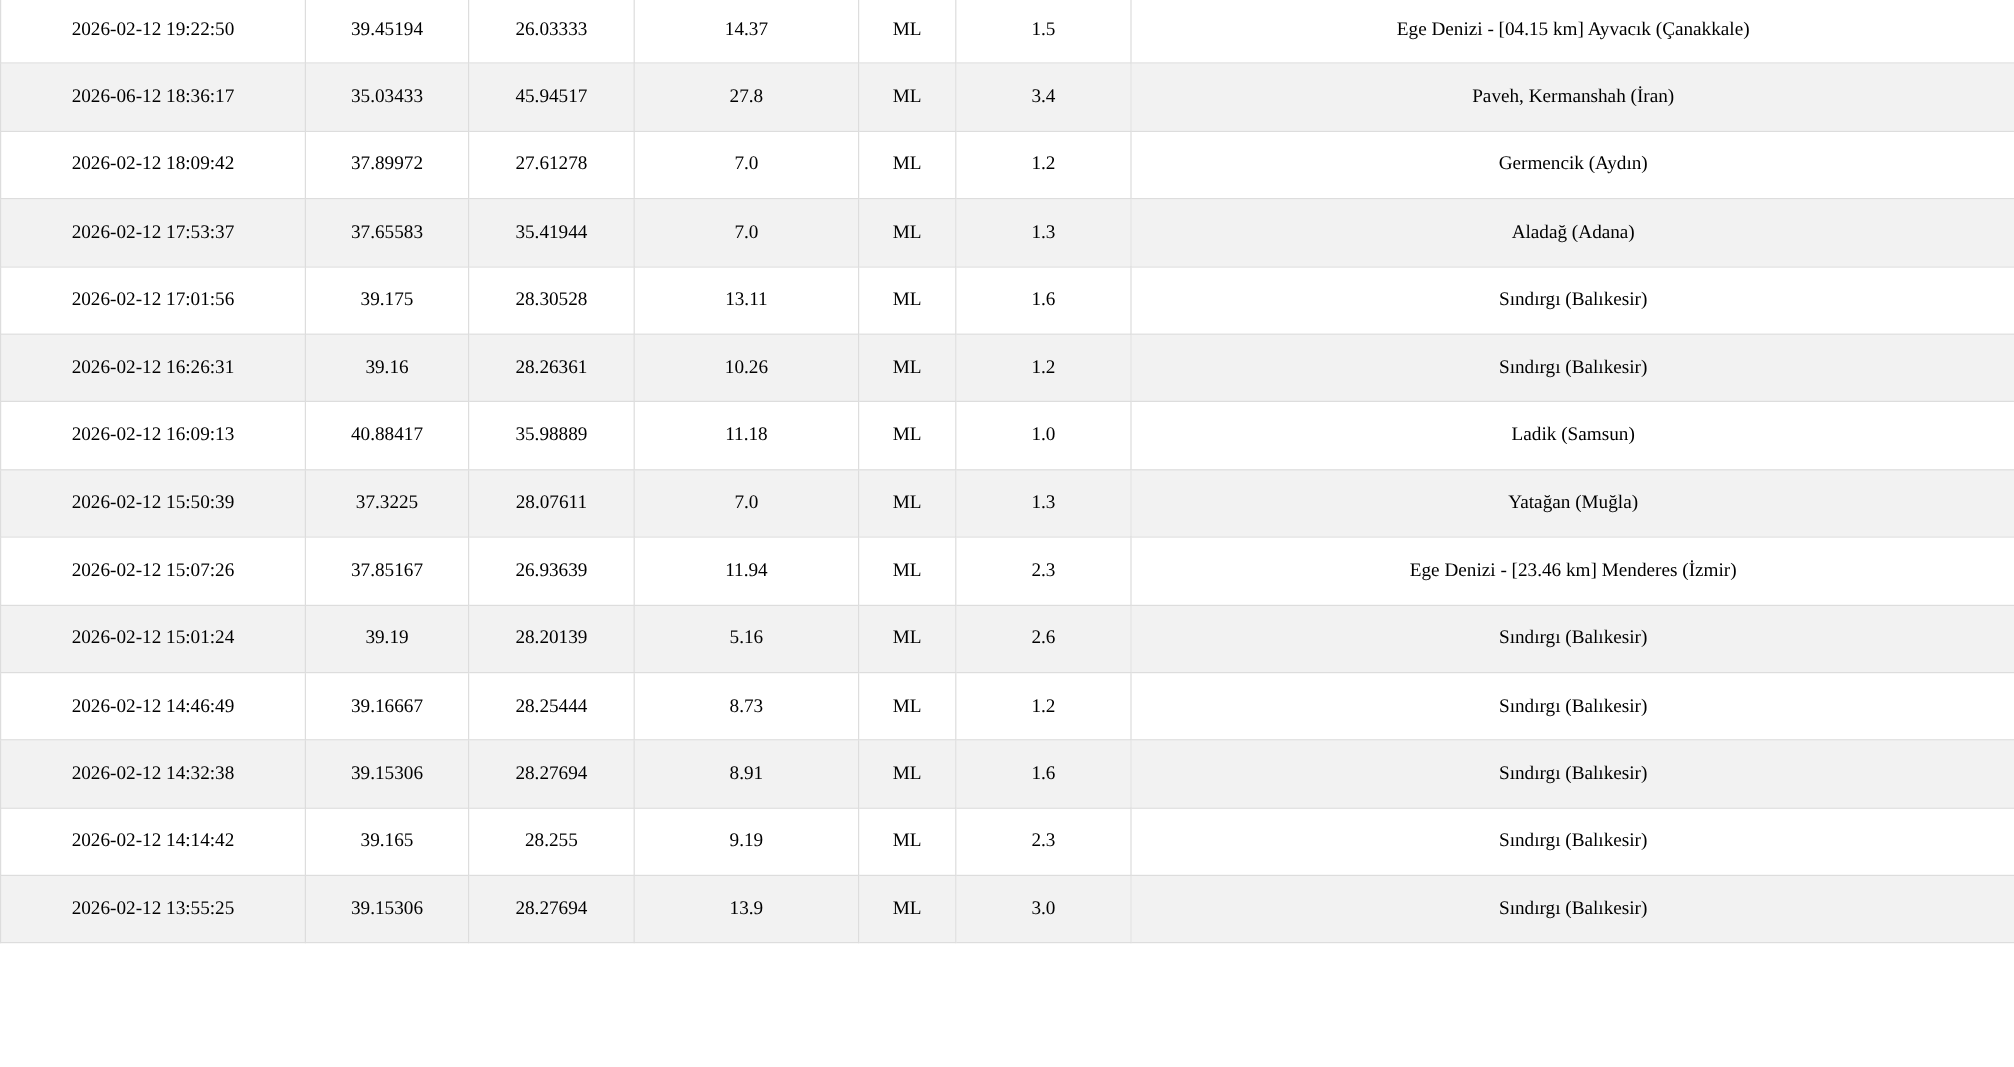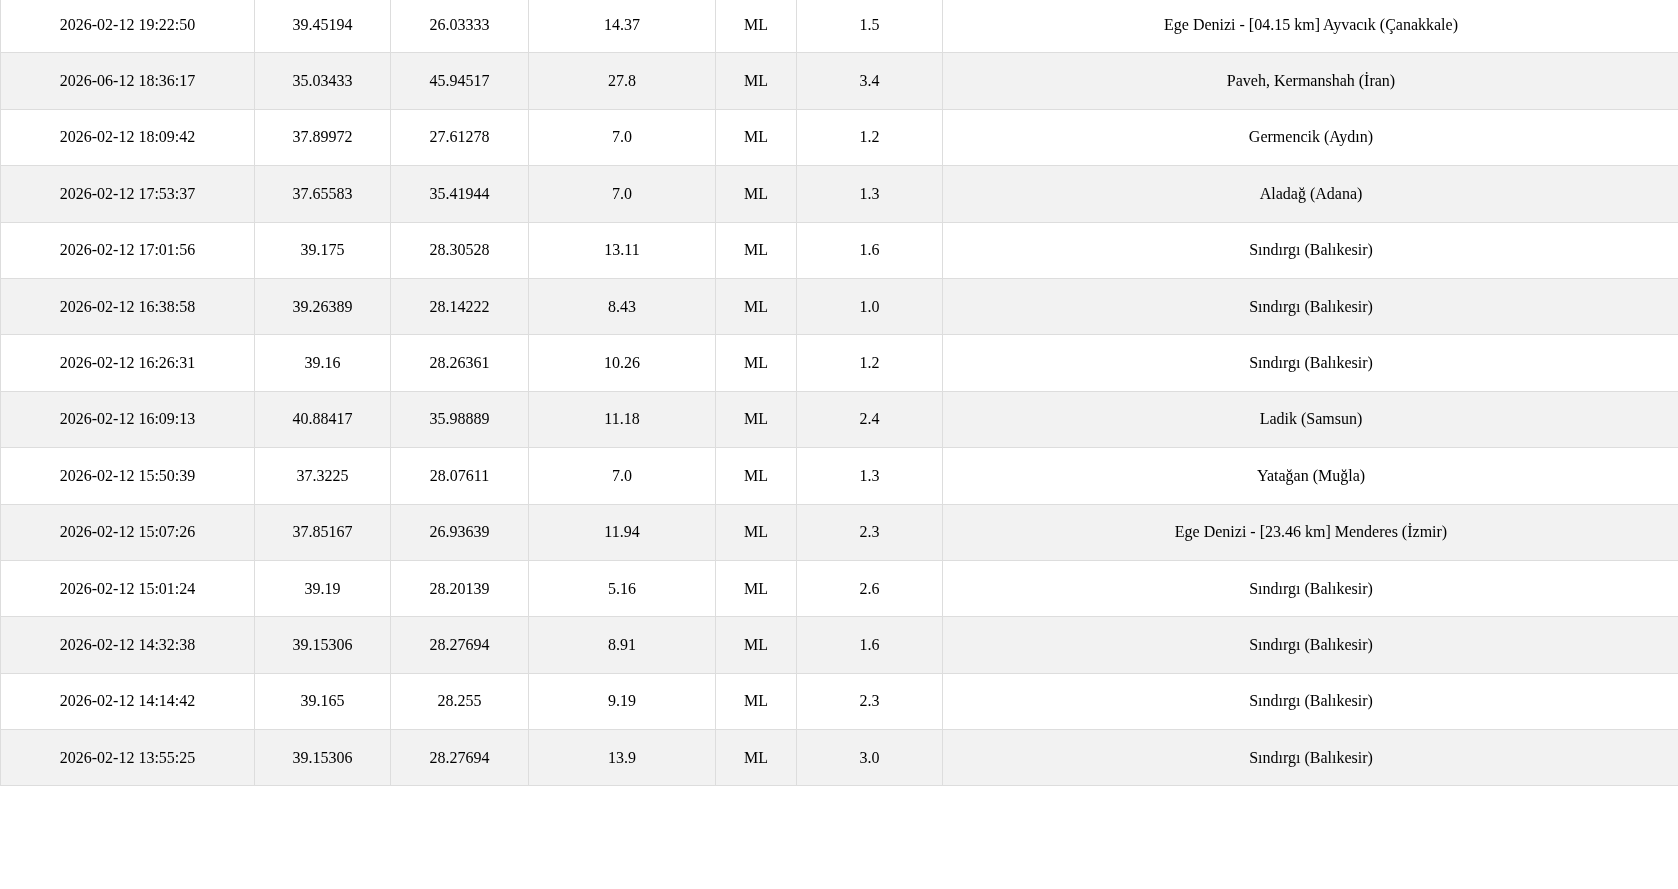--- a/index.html
+++ b/index.html
@@ -98,44 +98,35 @@
       <tr>
         <td>2026-02-12 17:01:56</td>
         <td>39.175</td>
         <td>28.30528</td>
         <td>13.11</td>
         <td>ML</td>
         <td>1.6</td>
         <td>Sındırgı (Balıkesir)</td>
       </tr>
       <tr>
-        <td>2026-02-12 16:38:58</td>
-        <td>39.26389</td>
-        <td>28.14222</td>
-        <td>8.43</td>
-        <td>ML</td>
-        <td>1.0</td>
-        <td>Sındırgı (Balıkesir)</td>
-      </tr>
-      <tr>
         <td>2026-02-12 16:26:31</td>
         <td>39.16</td>
         <td>28.26361</td>
         <td>10.26</td>
         <td>ML</td>
         <td>1.2</td>
         <td>Sındırgı (Balıkesir)</td>
       </tr>
       <tr>
         <td>2026-02-12 16:09:13</td>
         <td>40.88417</td>
         <td>35.98889</td>
         <td>11.18</td>
         <td>ML</td>
-        <td>2.4</td>
+        <td>1.0</td>
         <td>Ladik (Samsun)</td>
       </tr>
       <tr>
         <td>2026-02-12 15:50:39</td>
         <td>37.3225</td>
         <td>28.07611</td>
         <td>7.0</td>
         <td>ML</td>
         <td>1.3</td>
         <td>Yatağan (Muğla)</td>
@@ -149,20 +140,29 @@
         <td>2.3</td>
         <td>Ege Denizi - [23.46 km] Menderes (İzmir)</td>
       </tr>
       <tr>
         <td>2026-02-12 15:01:24</td>
         <td>39.19</td>
         <td>28.20139</td>
         <td>5.16</td>
         <td>ML</td>
         <td>2.6</td>
+        <td>Sındırgı (Balıkesir)</td>
+      </tr>
+      <tr>
+        <td>2026-02-12 14:46:49</td>
+        <td>39.16667</td>
+        <td>28.25444</td>
+        <td>8.73</td>
+        <td>ML</td>
+        <td>1.2</td>
         <td>Sındırgı (Balıkesir)</td>
       </tr>
       <tr>
         <td>2026-02-12 14:32:38</td>
         <td>39.15306</td>
         <td>28.27694</td>
         <td>8.91</td>
         <td>ML</td>
         <td>1.6</td>
         <td>Sındırgı (Balıkesir)</td>

